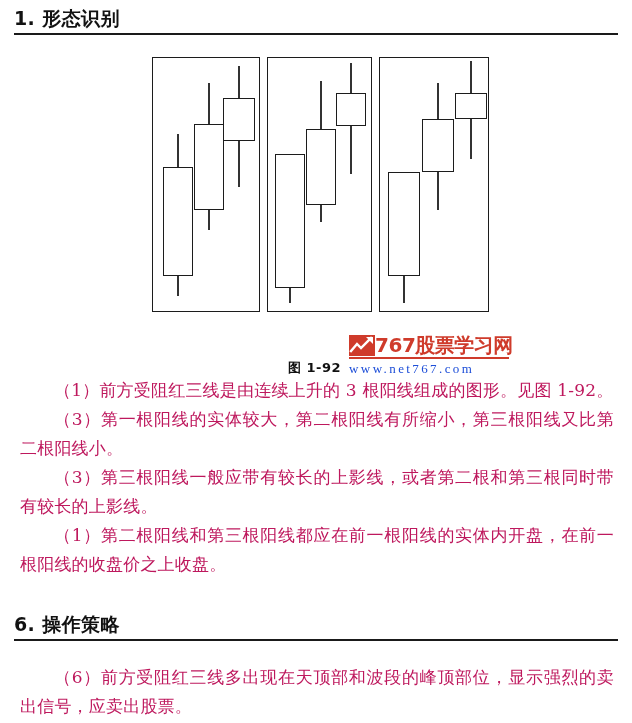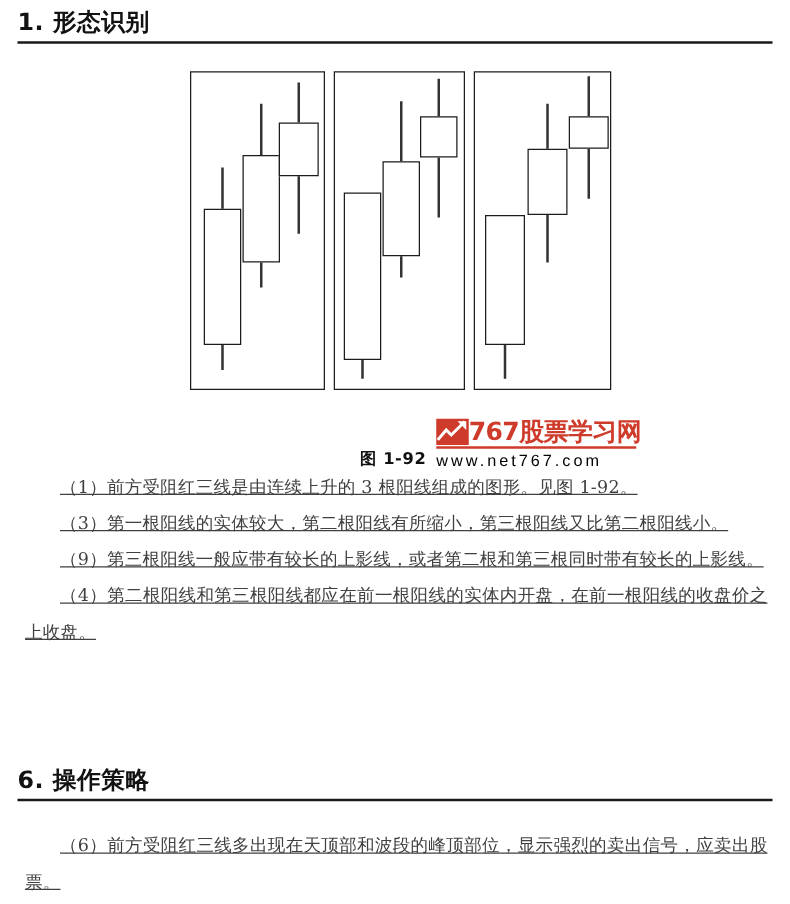--- a/index.html
+++ b/index.html
@@ -135,44 +135,43 @@
     white-space: nowrap;
   }
   .wm-rule {
     height: 2px;
     background: #cf3b2b;
     width: 160px;
     margin-top: 1px;
   }
   .wm-url {
     font-size: 13px;
-    color: #000000;
+    color: #1d4ed8;
     letter-spacing: 2.4px;
     margin-top: 2px;
-    font-family: Liberation Sans, sans-serif;
+    font-family: Liberation Serif, serif;
     white-space: nowrap;
   }
 
   
   .body-copy {
     position: absolute;
     left: 20px;
     width: 594px;
     top: 376px;
   }
   .para {
-    font-size: 14px;
+    font-size: 17px;
     line-height: 29px;
-    color: #404040;
+    color: #be185d;
     text-align: justify;
     text-indent: 2em;
     margin: 0 0 0 0;
     font-family: "DejaVu Serif", "Liberation Serif", serif;
     letter-spacing: 0.2px;
-    text-decoration: underline;
   }
 
   .body-copy-2 {
     position: absolute;
     left: 20px;
     width: 594px;
     top: 663px;
   }
 </style>
 </head>
@@ -253,22 +252,22 @@
         <span class="wm-title">767股票学习网</span>
       </div>
       <div class="wm-rule"></div>
       <div class="wm-url">www.net767.com</div>
     </div>
   </div>
 
   <div class="body-copy">
     <p class="para">（1）前方受阻红三线是由连续上升的 3 根阳线组成的图形。见图 1-92。</p>
     <p class="para">（3）第一根阳线的实体较大，第二根阳线有所缩小，第三根阳线又比第二根阳线小。</p>
-    <p class="para">（9）第三根阳线一般应带有较长的上影线，或者第二根和第三根同时带有较长的上影线。</p>
-    <p class="para">（4）第二根阳线和第三根阳线都应在前一根阳线的实体内开盘，在前一根阳线的收盘价之上收盘。</p>
+    <p class="para">（3）第三根阳线一般应带有较长的上影线，或者第二根和第三根同时带有较长的上影线。</p>
+    <p class="para">（1）第二根阳线和第三根阳线都应在前一根阳线的实体内开盘，在前一根阳线的收盘价之上收盘。</p>
   </div>
 
   <div class="section-heading" id="heading-2">
     <div class="heading-text">6. 操作策略</div>
     <div class="heading-rule"></div>
   </div>
 
   <div class="body-copy-2">
     <p class="para">（6）前方受阻红三线多出现在天顶部和波段的峰顶部位，显示强烈的卖出信号，应卖出股票。</p>
   </div>

